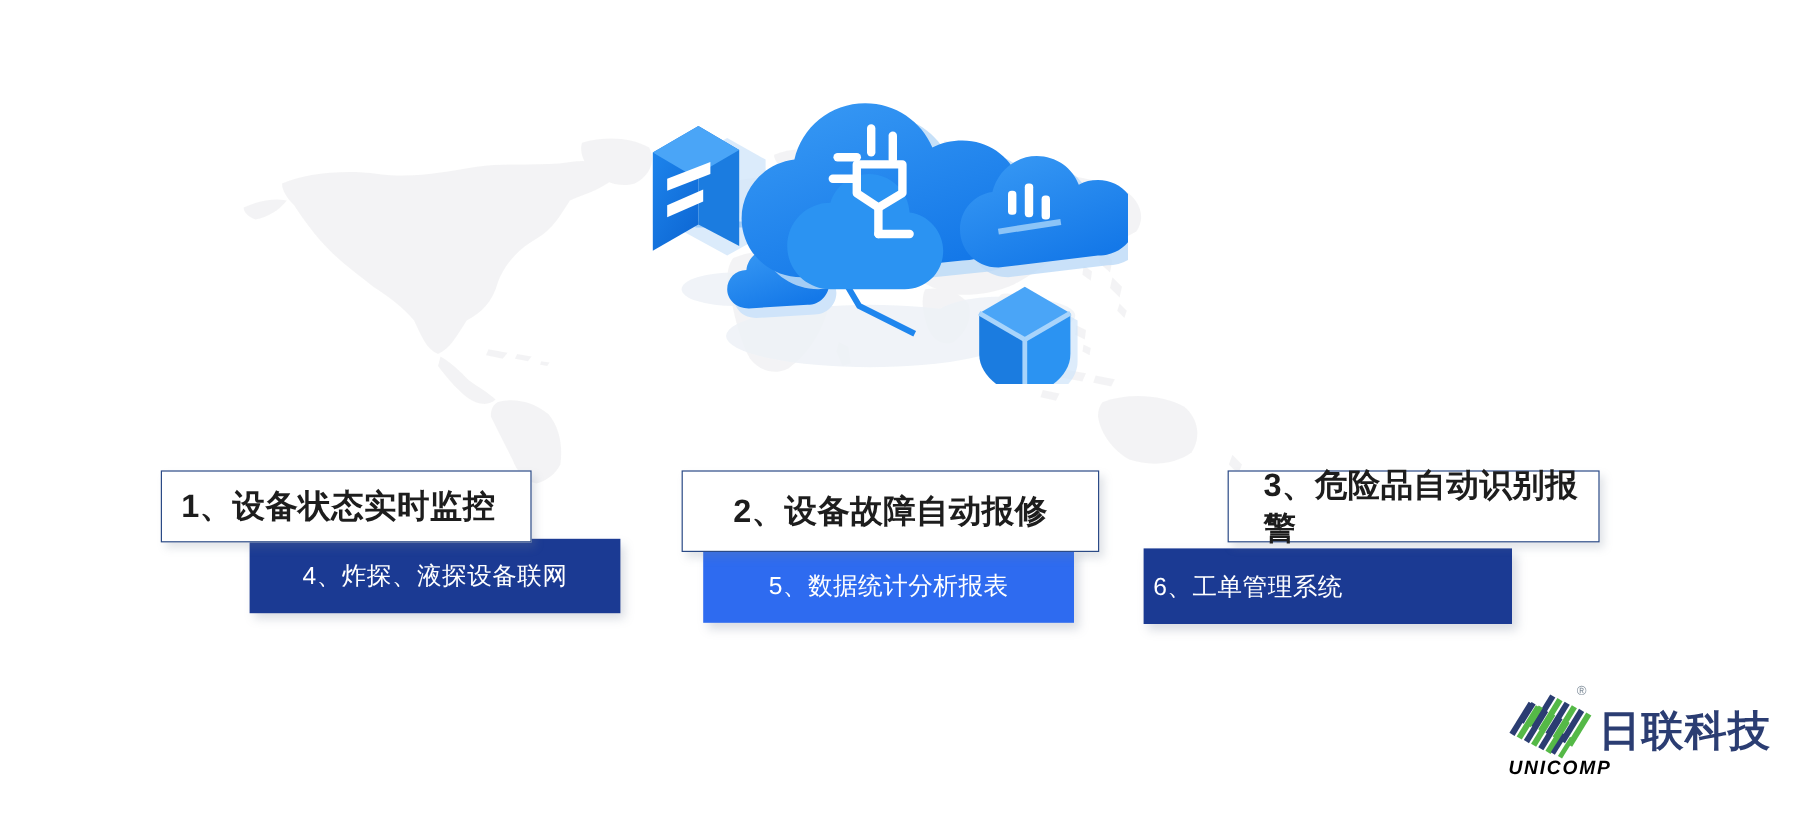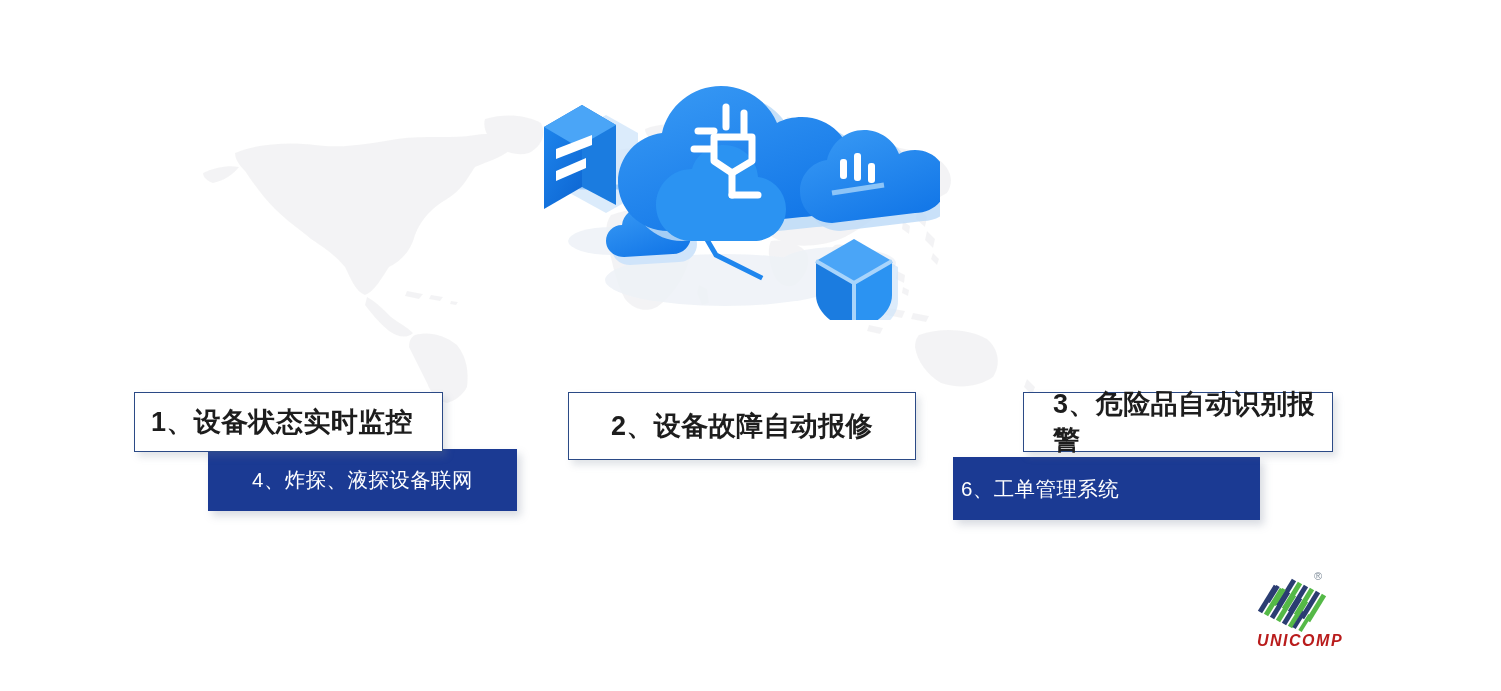--- a/index.html
+++ b/index.html
@@ -120,21 +120,21 @@
     letter-spacing: 1px;
     white-space: nowrap;
   }
   .logo-en {
     position: absolute;
     left: 5px;
     top: 62px;
     font-size: 16px;
     font-weight: bold;
     font-style: italic;
-    color: #b91c1c;
+    color: #000000;
     letter-spacing: 1.5px;
   }
 </style>
 </head>
 <body>
 
 <div id="slide">
 
   <div class="worldmap">
     <svg viewBox="0 0 930 310" xmlns="http://www.w3.org/2000/svg">
@@ -330,20 +330,23 @@
   </div>
 
   <div class="box box-white" id="box3">
     <span class="box-label">3、危险品自动识别报警</span>
   </div>
 
   <div class="box box-navy" id="box4">
     <span class="box-label">4、炸探、液探设备联网</span>
   </div>
 
+  <div class="box box-bright" id="box5">
+    <span class="box-label">5、数据统计分析报表</span>
+  </div>
 
   <div class="box box-navy" id="box6">
     <span class="box-label">6、工单管理系统</span>
   </div>
 
   <div class="logo">
     <div class="logo-mark">
       <svg viewBox="0 0 78 62" xmlns="http://www.w3.org/2000/svg">
         <g stroke-linecap="butt" stroke-width="5">
 
@@ -374,16 +377,17 @@
             <path d="M42 56 L52 40"></path>
           </g>
           <g stroke="#55b947" stroke-width="4">
             <path d="M22 33 L32 17"></path>
             <path d="M48 59 L58 43"></path>
           </g>
         </g>
       </svg>
     </div>
     <span class="logo-reg">®</span>
+    <span class="logo-cn">日联科技</span>
     <span class="logo-en">UNICOMP</span>
   </div>
 
 </div>
 
 </body></html>

